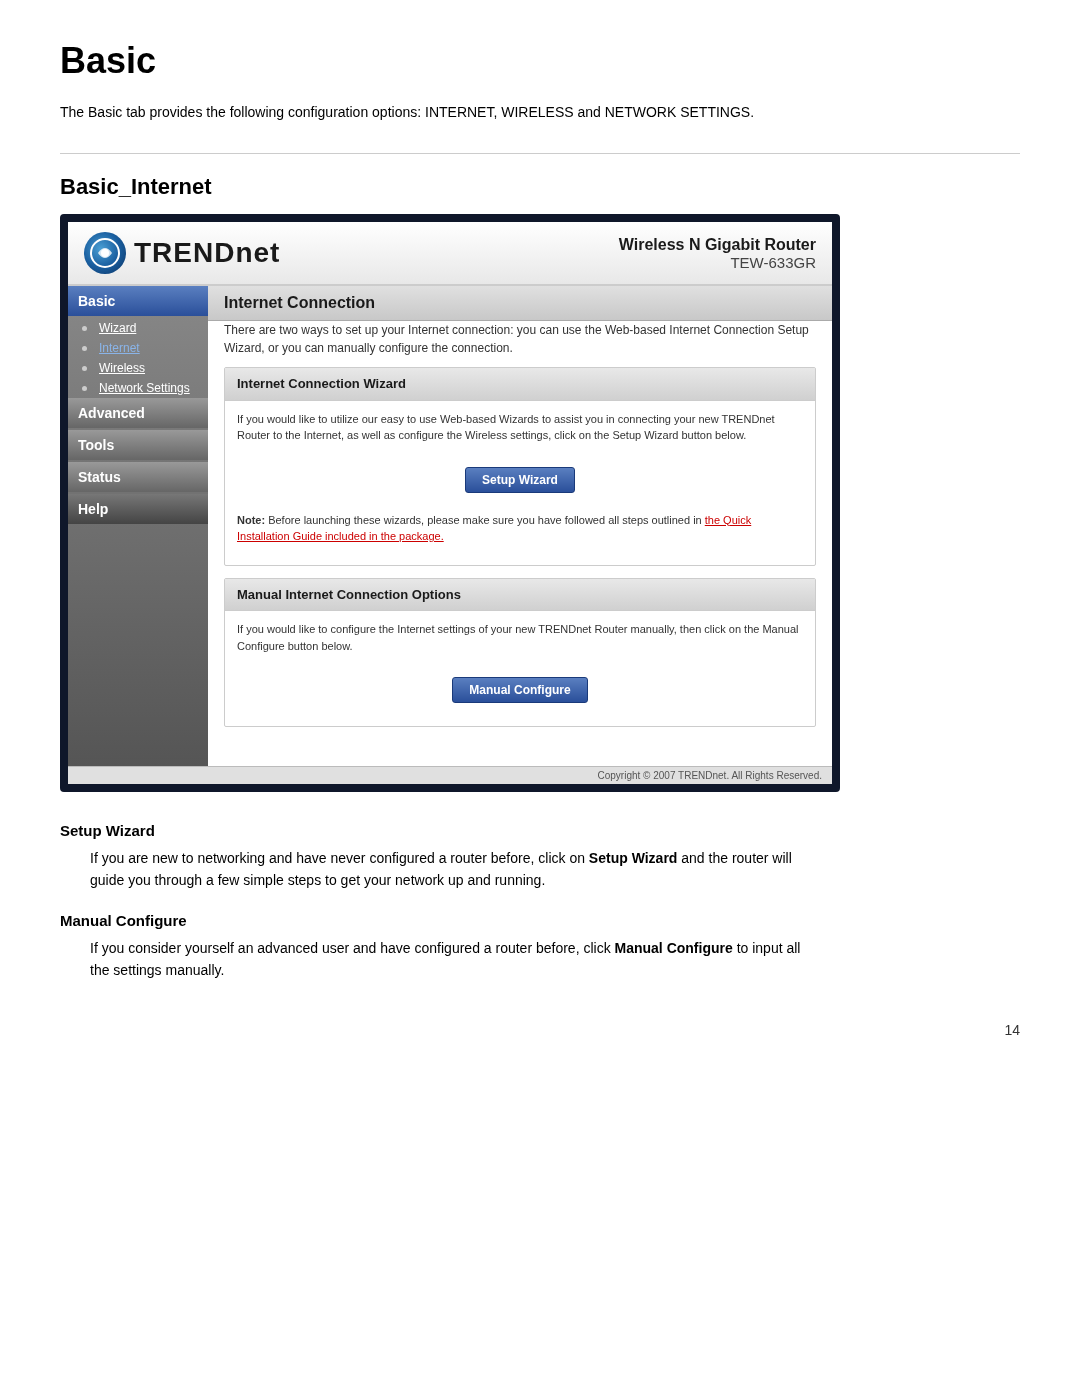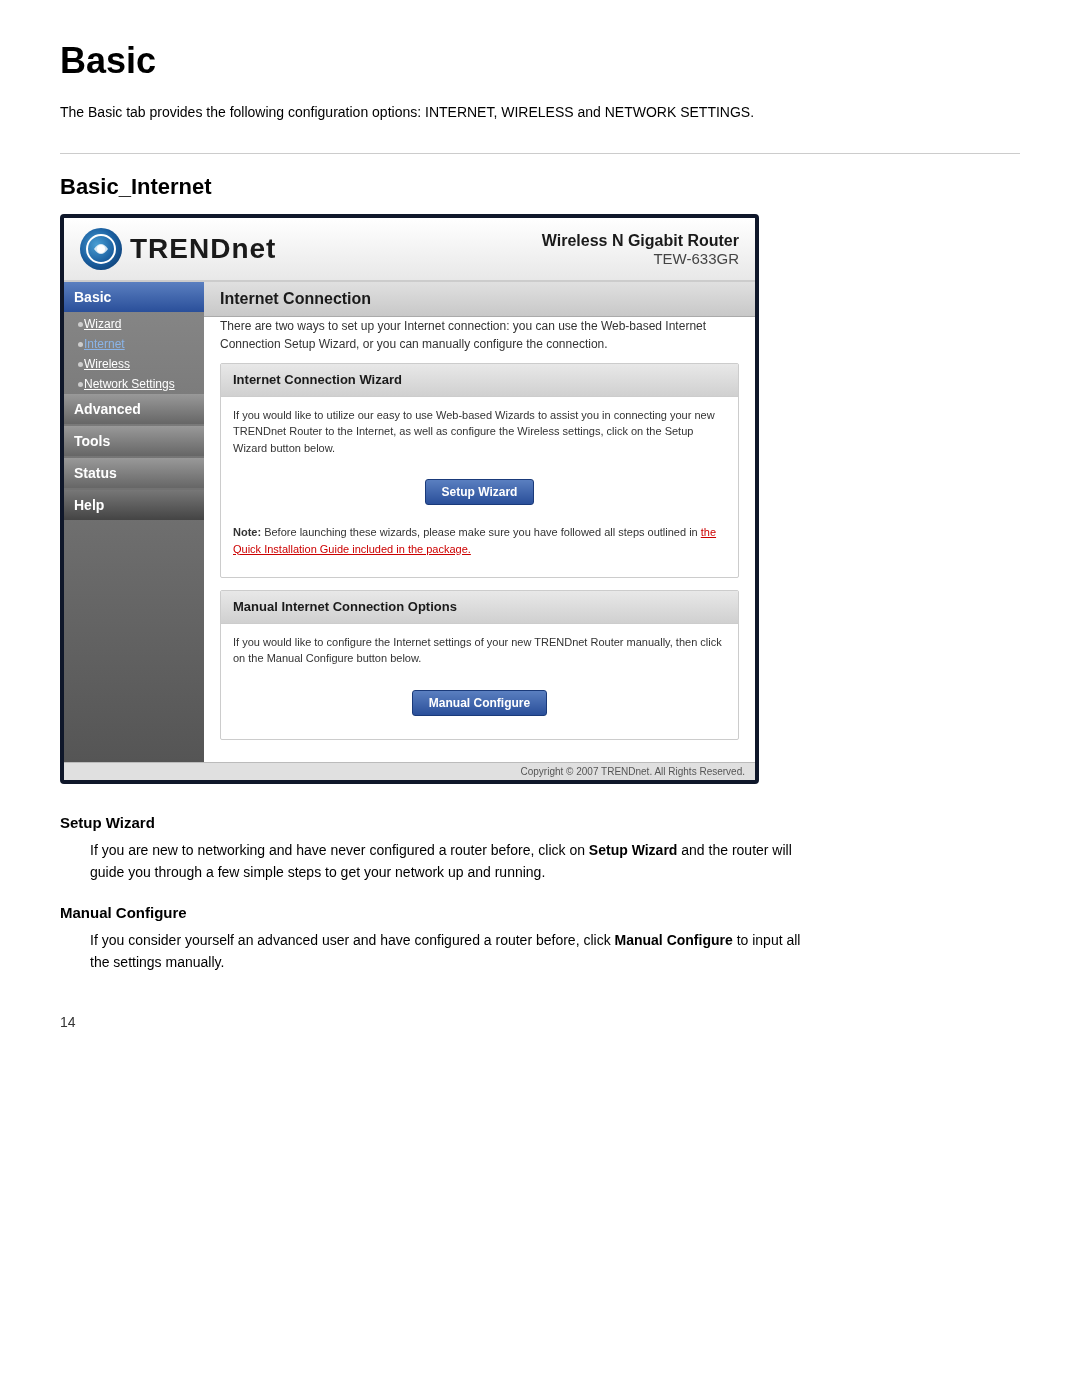--- a/index.html
+++ b/index.html
@@ -27,24 +27,24 @@
     }
 
     h2.section-title {
       font-size: 22px;
       font-weight: bold;
       margin-bottom: 14px;
     }
 
     
     .router-ui {
-      border: 4px solid #0f172a;
+      border: 8px solid #0f172a;
       border-radius: 4px;
       overflow: hidden;
-      width: 699px;
+      width: 780px;
       background: #bef264;
       margin-bottom: 30px;
     }
 
     
     .router-header {
       background: linear-gradient(to bottom, #ffffff 0%, #e8e8e8 100%);
       border-bottom: 2px solid #ccc;
       padding: 10px 16px;
       display: flex;
@@ -133,21 +133,21 @@
     .sidebar-section-btn.dark {
       background: linear-gradient(to bottom, #777, #444);
     }
 
     .sidebar-nav-item {
       display: flex;
       align-items: center;
       padding: 3px 10px 3px 14px;
       font-size: 12px;
       color: #fff;
-      gap: 1px;
+      gap: 12px;
       cursor: pointer;
     }
 
     .nav-bullet {
       width: 5px;
       height: 5px;
       background: #ccc;
       border-radius: 50%;
       flex-shrink: 0;
     }
@@ -262,20 +262,21 @@
     }
 
     .subsection p {
       font-size: 14px;
       line-height: 1.6;
       margin-left: 30px;
       max-width: 720px;
     }
 
     .page-number {
+      text-align: right;
       font-size: 14px;
       margin-top: 40px;
       color: #333;
     }
 
     hr.section-divider {
       border: none;
       border-top: 1px solid #ccc;
       margin: 20px 0;
     }

